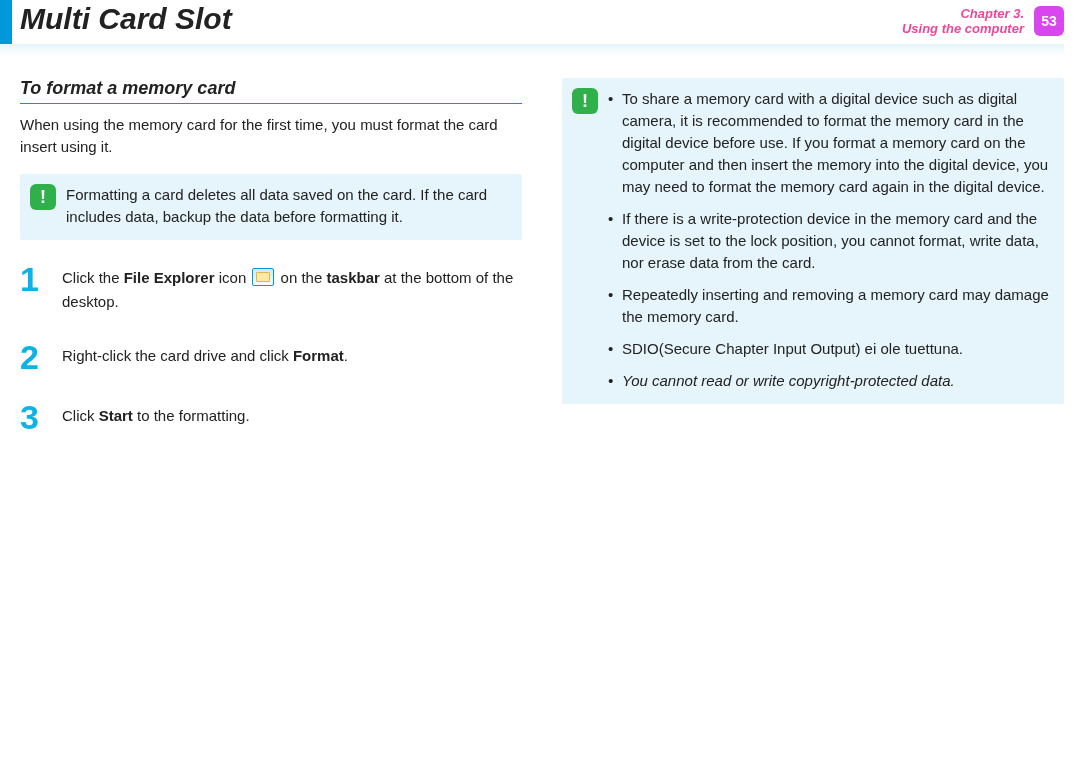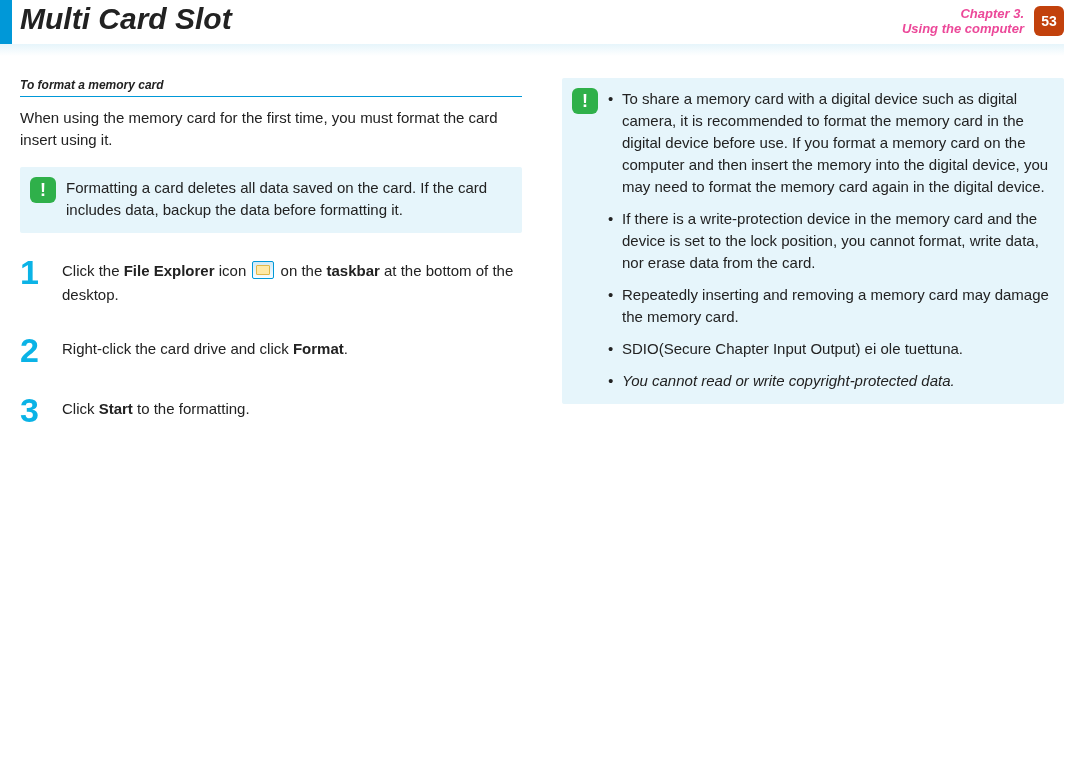--- a/index.html
+++ b/index.html
@@ -4,28 +4,28 @@
 <style>
   * { box-sizing: border-box; margin: 0; padding: 0; }
   html, body { width: 1080px; height: 766px; font-family: "Segoe UI", "Myriad Pro", Arial, sans-serif; color: #222; background:#fff; }
   .page { width:1080px; height:766px; position:relative; }
 
   
   .hdr { position:relative; height:60px; }
   .accent-bar { position:absolute; left:0; top:0; width:12px; height:44px; background:#0098d8; }
   .page-title { position:absolute; left:20px; top:2px; font-size:30px; font-weight:700; font-style:italic; letter-spacing:0px; }
   .chap { position:absolute; right:56px; top:6px; text-align:right; color:#ec4899; font-weight:700; font-style:italic; font-size:13px; line-height:15px; }
-  .pg-badge { position:absolute; right:16px; top:6px; width:30px; height:30px; border-radius:6px; background:#c2410c; color:#fff; font-weight:700; font-size:14px; display:flex; align-items:center; justify-content:center; }
+  .pg-badge { position:absolute; right:16px; top:6px; width:30px; height:30px; border-radius:6px; background:#d946ef; color:#fff; font-weight:700; font-size:14px; display:flex; align-items:center; justify-content:center; }
   .hdr-rule2{ position:absolute; left:0; right:16px; top:44px; height:12px; background:linear-gradient(#e6f5fb,#ffffff); }
 
   
   .cols { position:absolute; top:78px; left:20px; right:16px; bottom:16px; display:flex; gap:40px; }
   .col { flex:1 1 0; }
 
-  .sect-title { font-size:12px; font-weight:700; font-style:italic; border-bottom:1px solid #0098d8; padding-bottom:4px; margin-bottom:10px; }
+  .sect-title { font-size:18px; font-weight:700; font-style:italic; border-bottom:1px solid #0098d8; padding-bottom:4px; margin-bottom:10px; }
   .intro { font-size:15px; line-height:22px; margin-bottom:16px; }
 
   .callout { background:#e6f5fb; border-radius:2px; padding:10px 14px 12px 46px; position:relative; font-size:15px; line-height:22px; margin-bottom:22px; }
   .callout .c-icon { position:absolute; left:10px; top:10px; width:26px; height:26px; border-radius:6px; background:#2fb04a; display:flex; align-items:center; justify-content:center; }
   .callout .c-icon span{ color:#fff; font-weight:900; font-size:18px; line-height:1; }
 
   .steps { }
   .step { display:flex; gap:14px; margin-bottom:26px; font-size:15px; line-height:24px; }
   .step .num { color:#0bb3e6; font-size:34px; font-weight:700; width:28px; line-height:1; }
   .step .txt { flex:1; padding-top:4px; }

